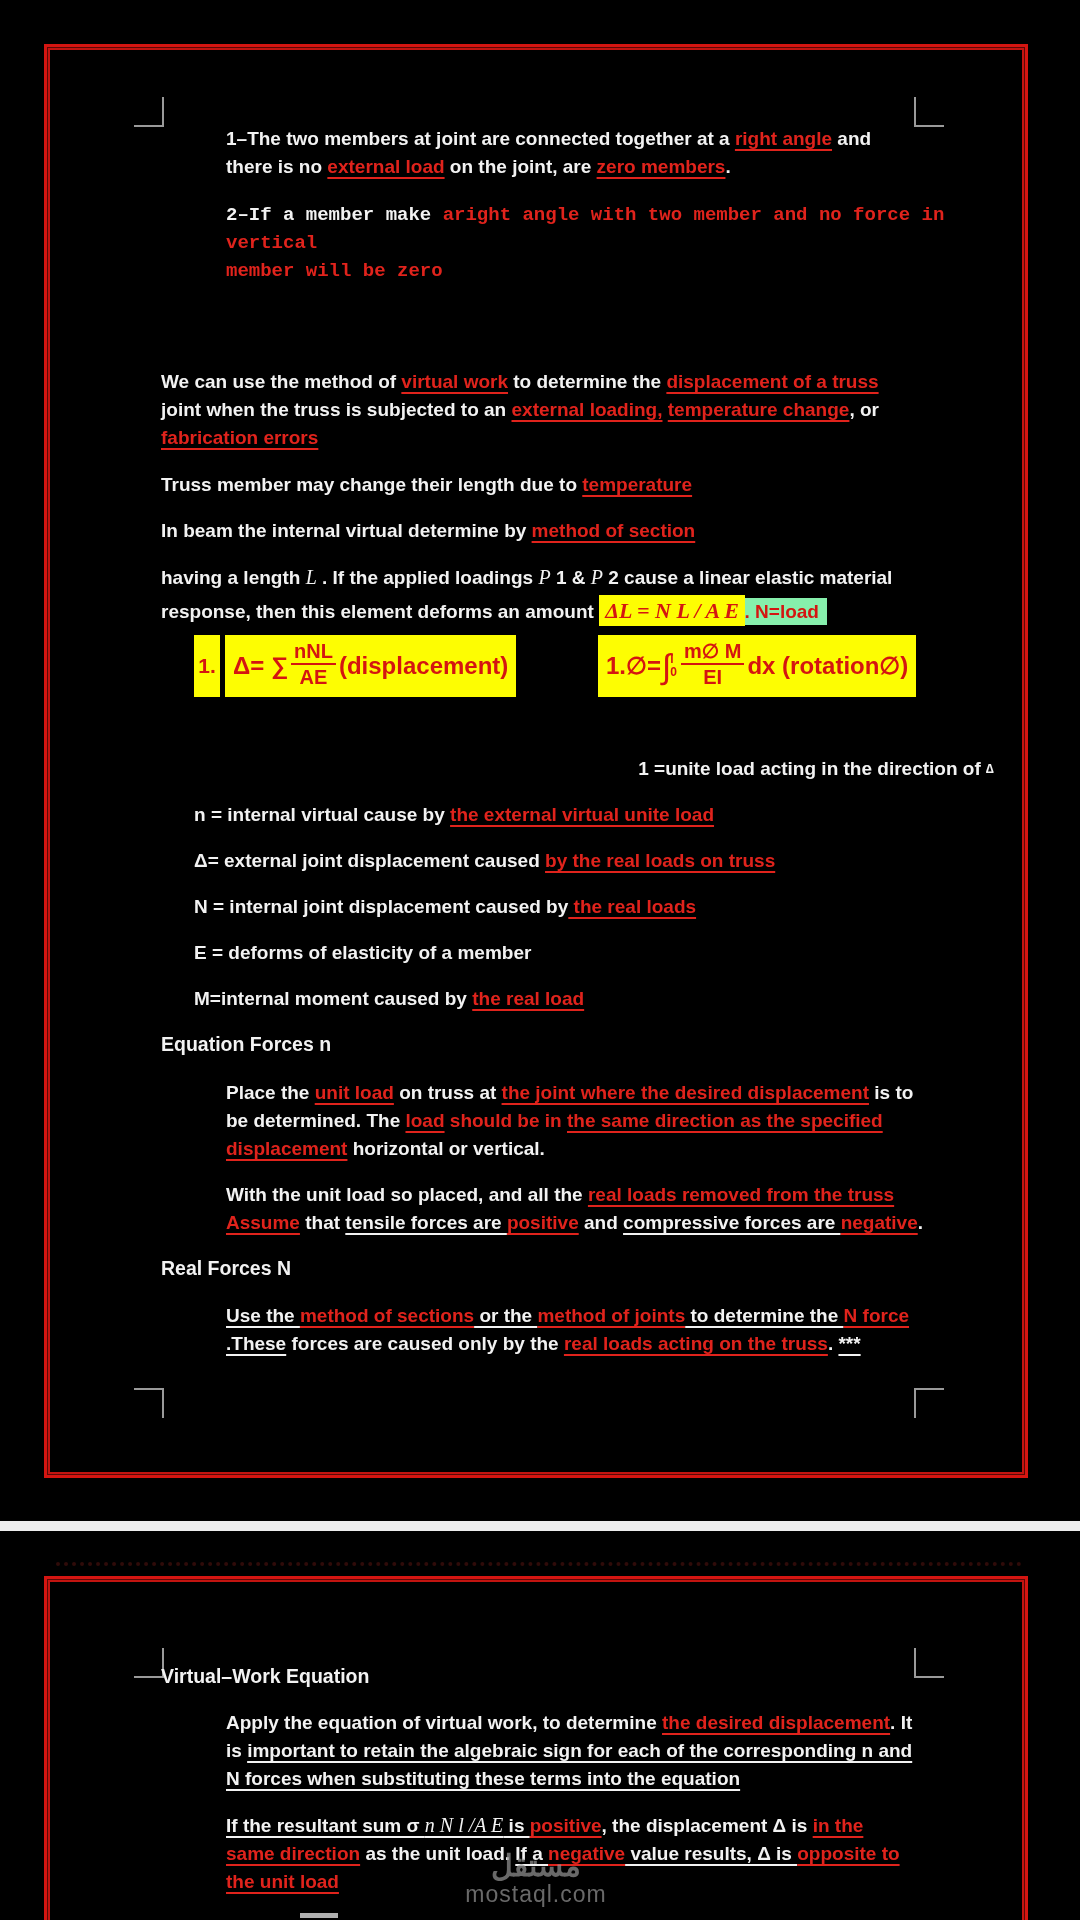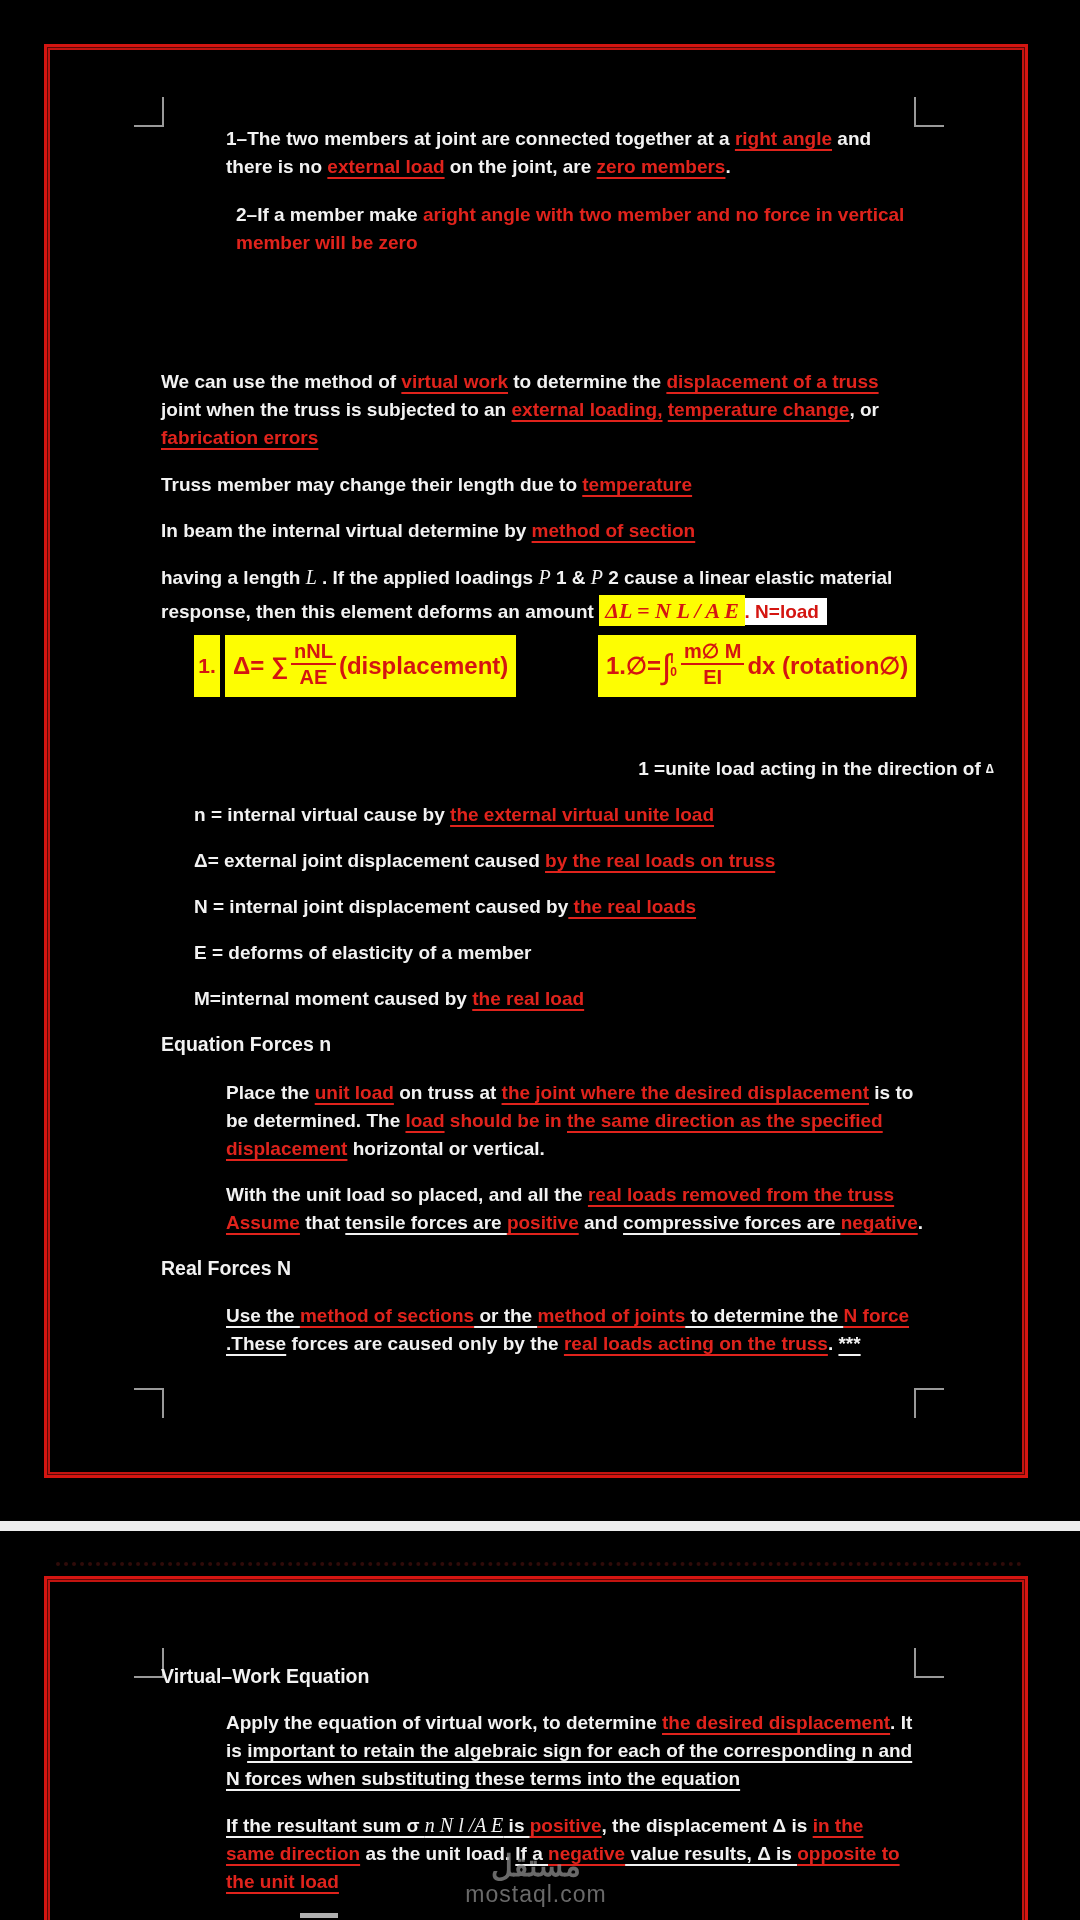--- a/index.html
+++ b/index.html
@@ -16,21 +16,21 @@
   .run-w{color:#f2f2f2;}
   .run-r{color:#e0231c;}
   .run-wu{color:#f2f2f2;text-decoration:underline;text-decoration-thickness:2px;text-underline-offset:4px;}
   .run-ru{color:#e0231c;text-decoration:underline;text-decoration-thickness:2px;text-underline-offset:4px;}
   .run-m{font-family:"Liberation Serif",serif;font-style:italic;font-weight:400;color:#f2f2f2;font-size:20px;}
   .run-mu{font-family:"Liberation Serif",serif;font-style:italic;font-weight:400;color:#f2f2f2;font-size:20px;
           text-decoration:underline;text-decoration-thickness:2px;text-underline-offset:4px;}
   .run-tri{color:#f2f2f2;font-size:13px;vertical-align:2px;}
   .run-hm{background:#fdfd02;color:#d41511;font-family:"Liberation Serif",serif;font-style:italic;font-weight:700;
           font-size:22px;padding:3px 0 3px 6px;}
-  .run-hs{background:#ffffff;color:#d41511;font-weight:700;padding:3px 8px 3px 0;}
+  .run-hs{background:#86efac;color:#d41511;font-weight:700;padding:3px 8px 3px 0;}
   .ybox{position:absolute;height:62px;background:#fdfd02;color:#d41511;display:flex;align-items:center;
         font-weight:700;font-size:24px;padding:0 8px;}
   .numbox{width:22px;padding:0 2px;font-size:21px;justify-content:center;}
   .frac{display:inline-flex;flex-direction:column;align-items:center;font-size:20px;line-height:1.08;margin:0 3px;}
   .nu{border-bottom:2px solid #d41511;padding:0 3px;}
   .de{padding:2px 3px;}
   .integral{display:inline-flex;align-items:center;margin:0 1px;}
   .int-glyph{font-size:34px;font-weight:400;line-height:1;}
   .lims{display:inline-flex;flex-direction:column;font-size:12px;line-height:1.1;margin-left:-1px;}
   .cmark{position:absolute;width:28px;height:28px;border:0 solid #9a9a9a;}
@@ -52,21 +52,21 @@
 
   <div class="page page1">
     <div class="inner">
       <div class="cmark cm-tl" style="left:87px;top:50px;"></div>
       <div class="cmark cm-tr" style="left:867px;top:50px;"></div>
       <div class="cmark cm-bl" style="left:87px;top:1341px;"></div>
       <div class="cmark cm-br" style="left:867px;top:1341px;"></div>
 
       <div class="para" style="left:179px;top:78px;width:760px;"><span class="run-w">1–The two members at joint are connected together at a </span><span class="run-ru">right angle</span><span class="run-w"> and</span><br><span class="run-w">there is no </span><span class="run-ru">external load</span><span class="run-w"> on the joint, are </span><span class="run-ru">zero members</span><span class="run-w">.</span></div>
 
-      <div class="para" style="left:189px;top:154px;width:760px;"><span class="run-w">2–If a member make </span><span class="run-r">aright angle with two member and no force in vertical</span><br><span class="run-r">member will be zero</span></div>
+      <div class="para" style="left:179px;top:154px;width:760px;font-family:Liberation Mono, monospace;"><span class="run-w">2–If a member make </span><span class="run-r">aright angle with two member and no force in vertical</span><br><span class="run-r">member will be zero</span></div>
 
       <div class="para" style="left:114px;top:321px;width:800px;"><span class="run-w">We can use the method of </span><span class="run-ru">virtual work</span><span class="run-w"> to determine the </span><span class="run-ru">displacement of a truss</span><br><span class="run-w">joint when the truss is subjected to an </span><span class="run-ru">external loading,</span><span class="run-w"> </span><span class="run-ru">temperature change</span><span class="run-w">, or</span><br><span class="run-ru">fabrication errors</span></div>
 
       <div class="para" style="left:114px;top:424px;width:800px;"><span class="run-w">Truss member may change their length due to </span><span class="run-ru">temperature</span></div>
 
       <div class="para" style="left:114px;top:470px;width:800px;"><span class="run-w">In beam the internal virtual determine by </span><span class="run-ru">method of section</span></div>
 
       <div class="para" style="left:114px;top:514px;width:830px;line-height:33px;"><span class="run-w">having a length </span><span class="run-m">L</span><span class="run-w"> . If the applied loadings </span><span class="run-m">P</span><span class="run-w"> 1 &amp; </span><span class="run-m">P</span><span class="run-w"> 2 cause a linear elastic material</span><br><span class="run-w">response, then this element deforms an amount  </span><span class="run-hm">ΔL  = N L / A E  </span><span class="run-hs">. N=load</span></div>
 
       <div class="ybox numbox" style="left:147px;top:588px;">

